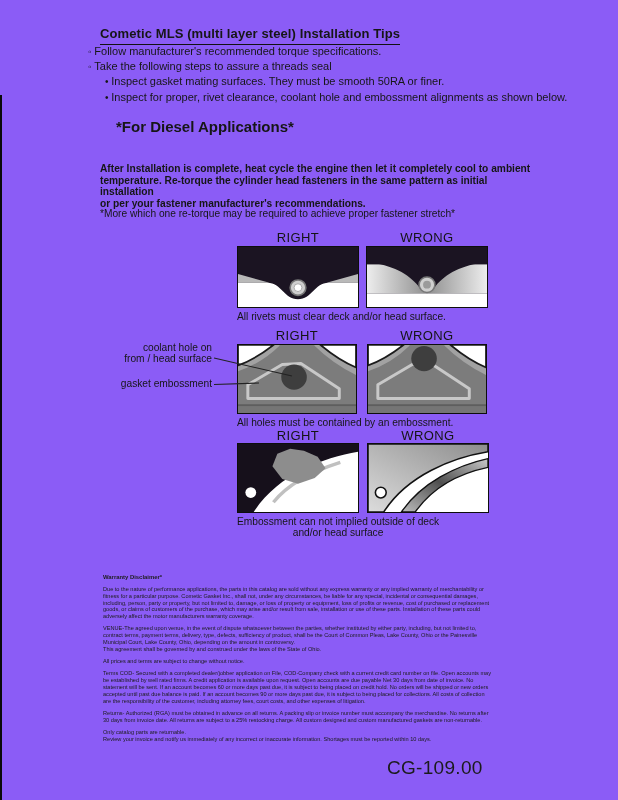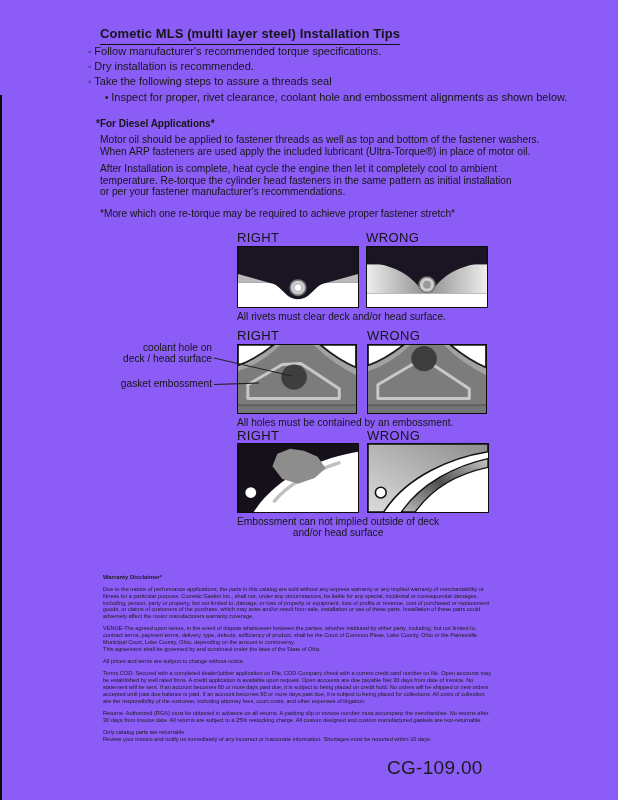--- a/index.html
+++ b/index.html
@@ -9,24 +9,24 @@
   }
   .scan-edge{position:absolute;left:0;top:95px;width:2px;height:705px;background:#0a0a0a;}
   .page-title{
     position:absolute;left:100px;top:26px;font-size:13px;font-weight:bold;
     border-bottom:1.5px solid #111;padding-bottom:2.5px;display:inline-block;letter-spacing:.1px;
   }
   .bullets{position:absolute;left:88px;top:44px;font-size:11px;line-height:14.2px;}
   .bullet::before{content:"◦ ";font-size:10px;}
   .subbullet{margin-left:17px;}
   .subbullet::before{content:"• ";font-size:10px;}
-  .diesel-heading{position:absolute;left:96px;top:118px;font-size:10px;font-weight:bold;}
+  .diesel-heading{position:absolute;left:116px;top:118px;font-size:15px;font-weight:bold;}
   .para{position:absolute;left:100px;width:440px;font-size:10.2px;line-height:11.7px;white-space:pre-line;}
-  .p1{top:134px;} .p2{top:163px;} .pnote{top:208px;}
-  .dg-label{position:absolute;font-size:13px;letter-spacing:.4px;color:#141414;}
+  .p1{top:134px;} .p2{top:163px;font-weight:bold;} .pnote{top:208px;}
+  .dg-label{position:absolute;font-size:13px;text-align:center;letter-spacing:.4px;color:#141414;}
   .dg-box{position:absolute;border:1.6px solid #0d0d0d;background:#fff;box-sizing:border-box;}
   .dg-box svg{display:block;width:100%;height:100%;}
   .caption{position:absolute;left:237px;font-size:10.2px;line-height:11.4px;white-space:pre-line;color:#161616;text-align:center;}
   .side-label{position:absolute;left:70px;width:142px;text-align:right;font-size:10.2px;line-height:11.4px;white-space:pre-line;}
   .leader-overlay{position:absolute;left:0;top:0;width:618px;height:800px;pointer-events:none;}
   .warranty{position:absolute;left:103px;top:574px;width:432px;color:#1c1c1c;}
   .warranty h4{margin:0 0 6px 0;font-size:5.9px;}
   .warranty p{margin:0 0 5.5px 0;font-size:5.6px;line-height:6.8px;white-space:pre-line;}
   .footer-code{position:absolute;left:387px;top:757px;font-size:19px;letter-spacing:.3px;color:#1b1b1b;}
 </style>
@@ -34,28 +34,26 @@
 <body>
 
 <div class="page">
 
   <div class="scan-edge"></div>
 
   <div class="page-title">Cometic MLS (multi layer steel) Installation Tips</div>
 
   <div class="bullets">
     <div class="bullet">Follow manufacturer's recommended torque specifications.</div>
-    <div class="bullet">Dry installation is recommended.</div>
     <div class="bullet">Take the following steps to assure a threads seal</div>
+    <div class="subbullet">Inspect gasket mating surfaces.  They must be smooth 50RA or finer.</div>
     <div class="subbullet">Inspect for proper, rivet clearance, coolant hole and embossment alignments as shown below.</div>
   </div>
 
   <div class="diesel-heading">*For Diesel Applications*</div>
-  <div class="para p1">Motor oil should be applied to fastener threads as well as top and bottom of the fastener washers.
-When ARP fasteners are used apply the included lubricant (Ultra-Torque®) in place of motor oil.</div>
   <div class="para p2">After Installation is complete, heat cycle the engine then let it completely cool to ambient
 temperature. Re-torque the cylinder head fasteners in the same pattern as initial installation
 or per your fastener manufacturer's recommendations.</div>
   <div class="para pnote">*More which one re-torque may be required to achieve proper fastener stretch*</div>
 
   <div class="dg-label" style="left:237px;top:230px;width:122px;">RIGHT</div>
   <div class="dg-label" style="left:366px;top:230px;width:122px;">WRONG</div>
 
   <div class="dg-box" style="left:237px;top:246px;width:122px;height:62px;">
     <svg viewBox="0 0 122 62" preserveAspectRatio="none">
@@ -83,21 +81,21 @@
       <circle cx="61" cy="39" r="8" fill="#cfcfcf" stroke="#777777" stroke-width="1.6"></circle>
       <circle cx="61" cy="39" r="4" fill="#9a9a9a"></circle>
     </svg>
   </div>
   <div class="caption" style="top:311px;">All rivets must clear deck and/or head surface.</div>
 
   <div class="dg-label" style="left:237px;top:328px;width:120px;">RIGHT</div>
   <div class="dg-label" style="left:367px;top:328px;width:120px;">WRONG</div>
 
   <div class="side-label" style="top:342px;">coolant hole on
-deck / head surface</div>
+from / head surface</div>
   <div class="side-label" style="top:378px;text-align:right;">gasket embossment</div>
 
   <div class="dg-box" style="left:237px;top:344px;width:120px;height:70px;">
     <svg viewBox="0 0 120 70" preserveAspectRatio="none">
       <rect width="120" height="70" fill="#7c7c7c"></rect>
       <rect y="61" width="120" height="2.2" fill="#5e5e5e"></rect>
       <rect y="63.2" width="120" height="6.8" fill="#757575"></rect>
       <path d="M40,-2 Q22,16 -2,24" stroke="#a2a2a2" stroke-width="7" fill="none"></path>
       <path d="M80,-2 Q98,16 122,28" stroke="#a2a2a2" stroke-width="7" fill="none"></path>
       <path d="M0,0 H36 Q17,15 0,21 Z" fill="#ffffff" stroke="#1c1c1c" stroke-width="1.8"></path>

